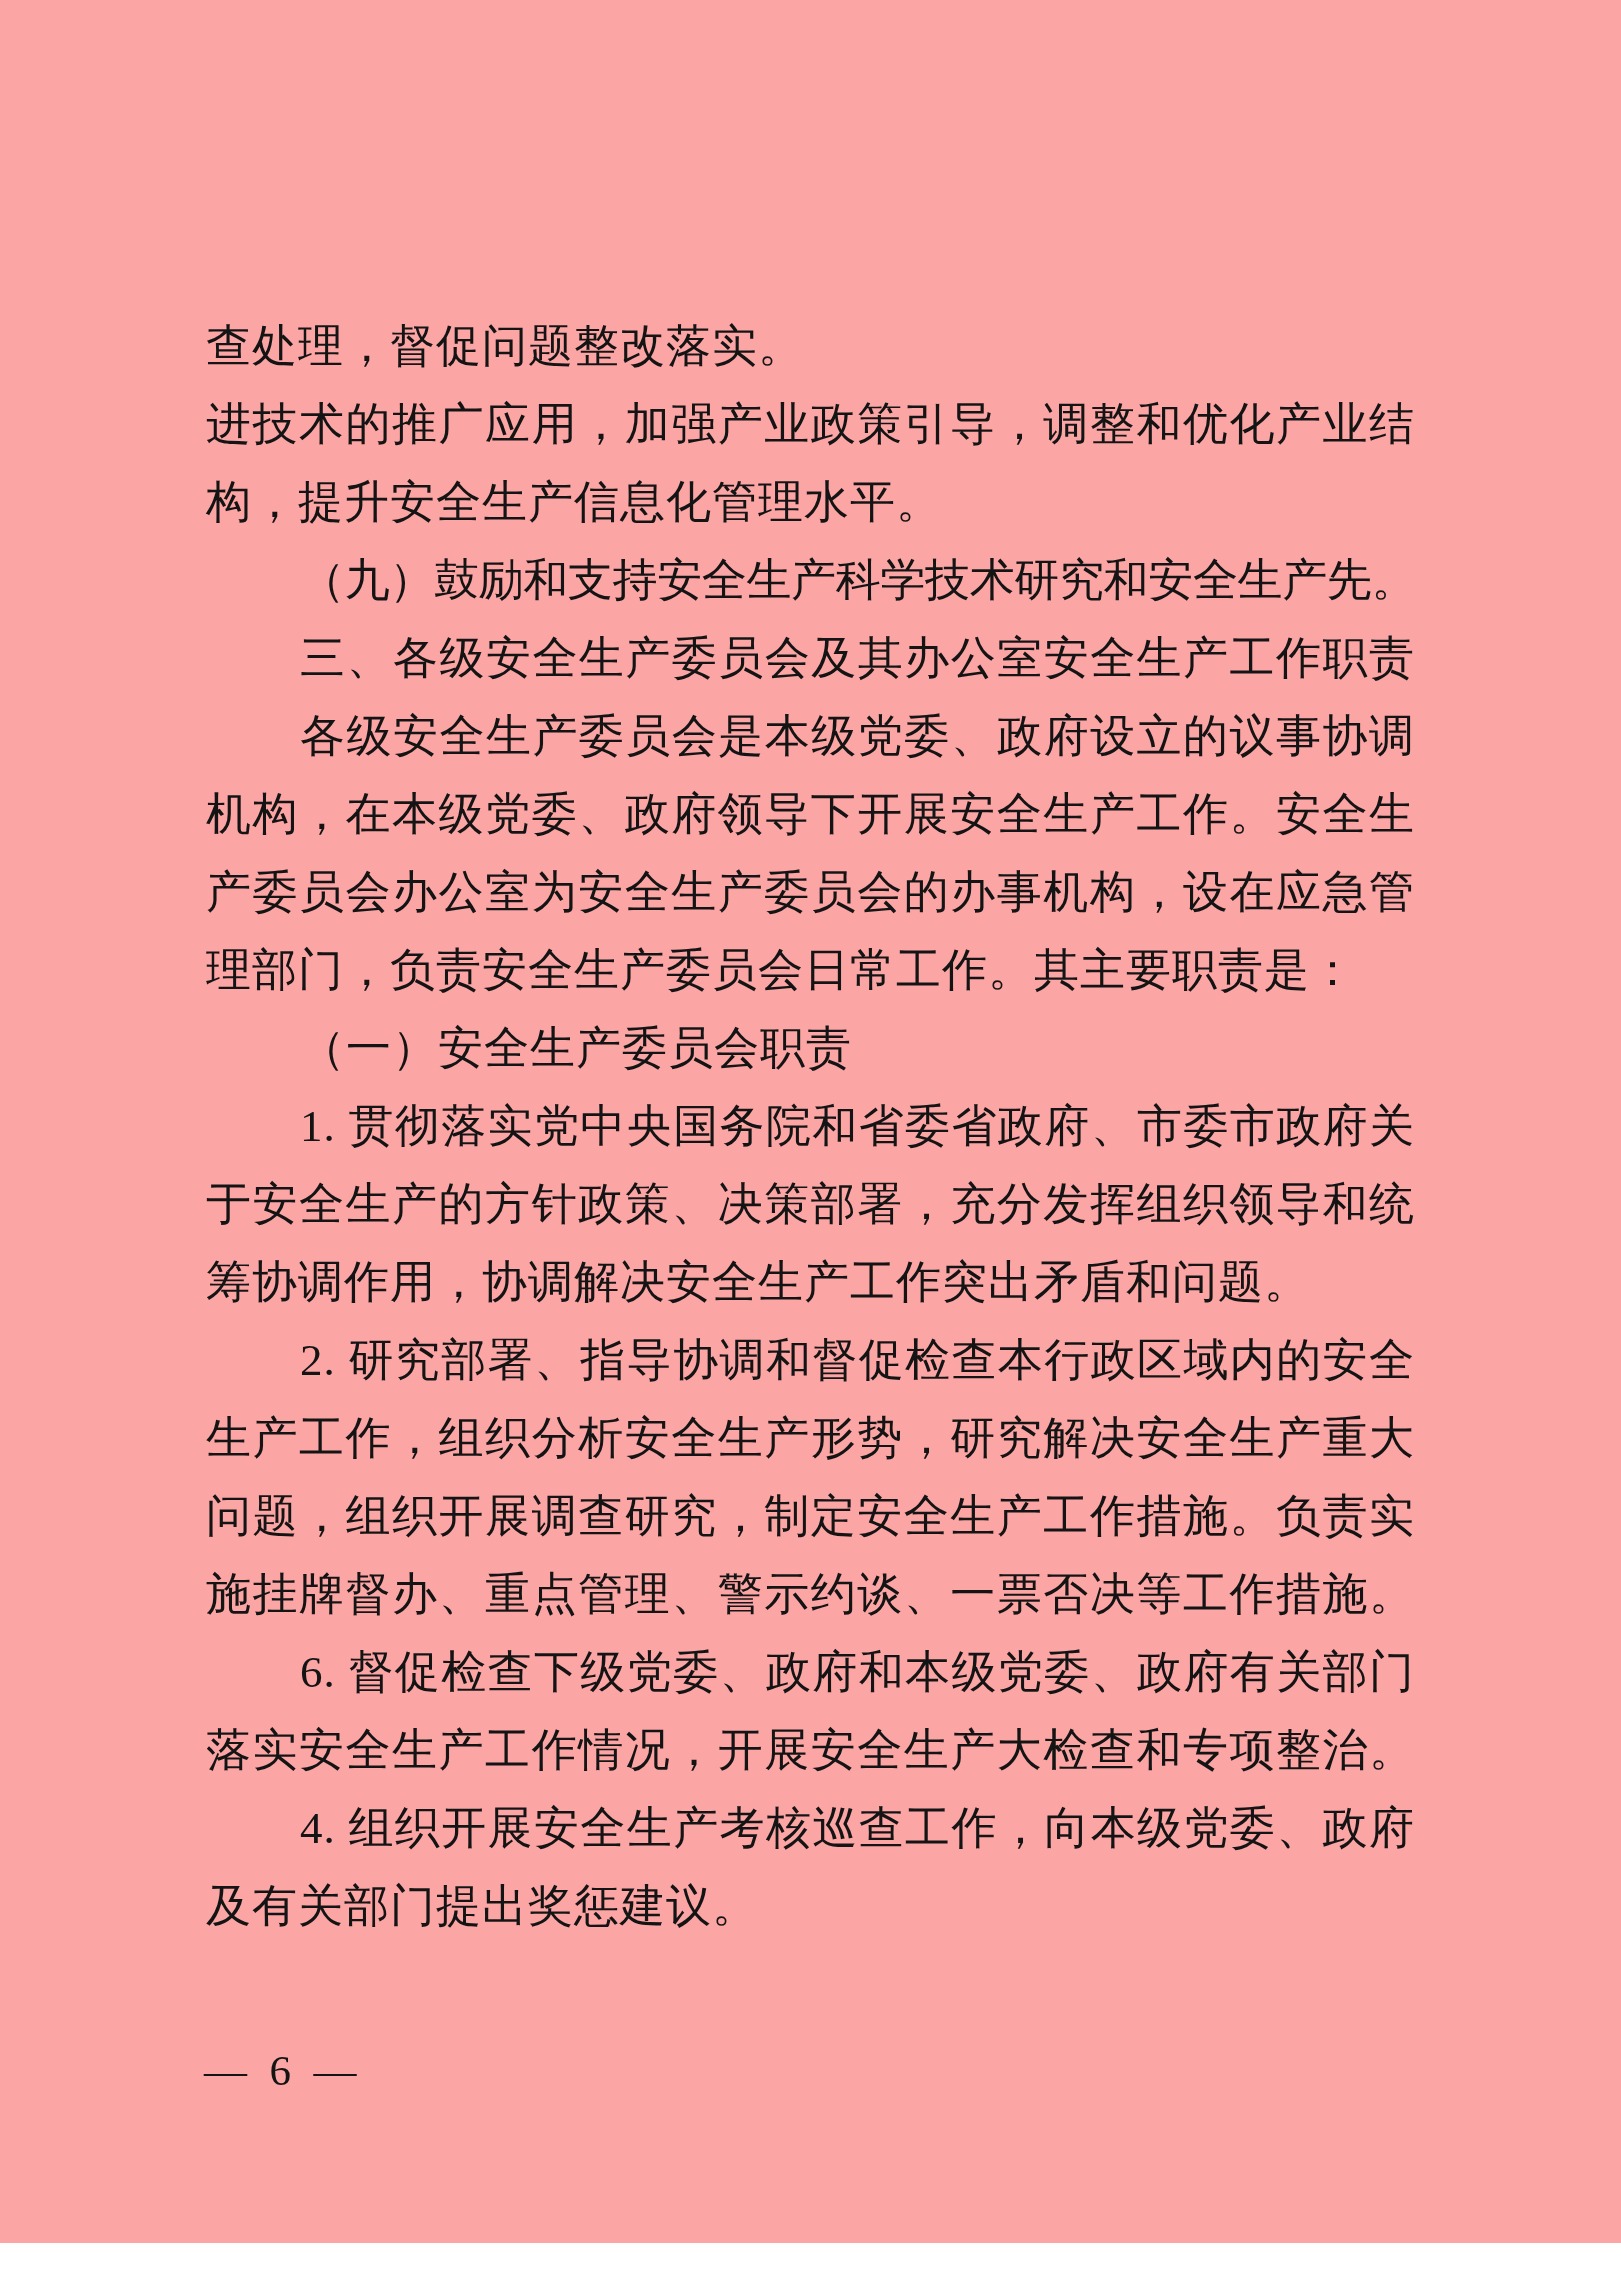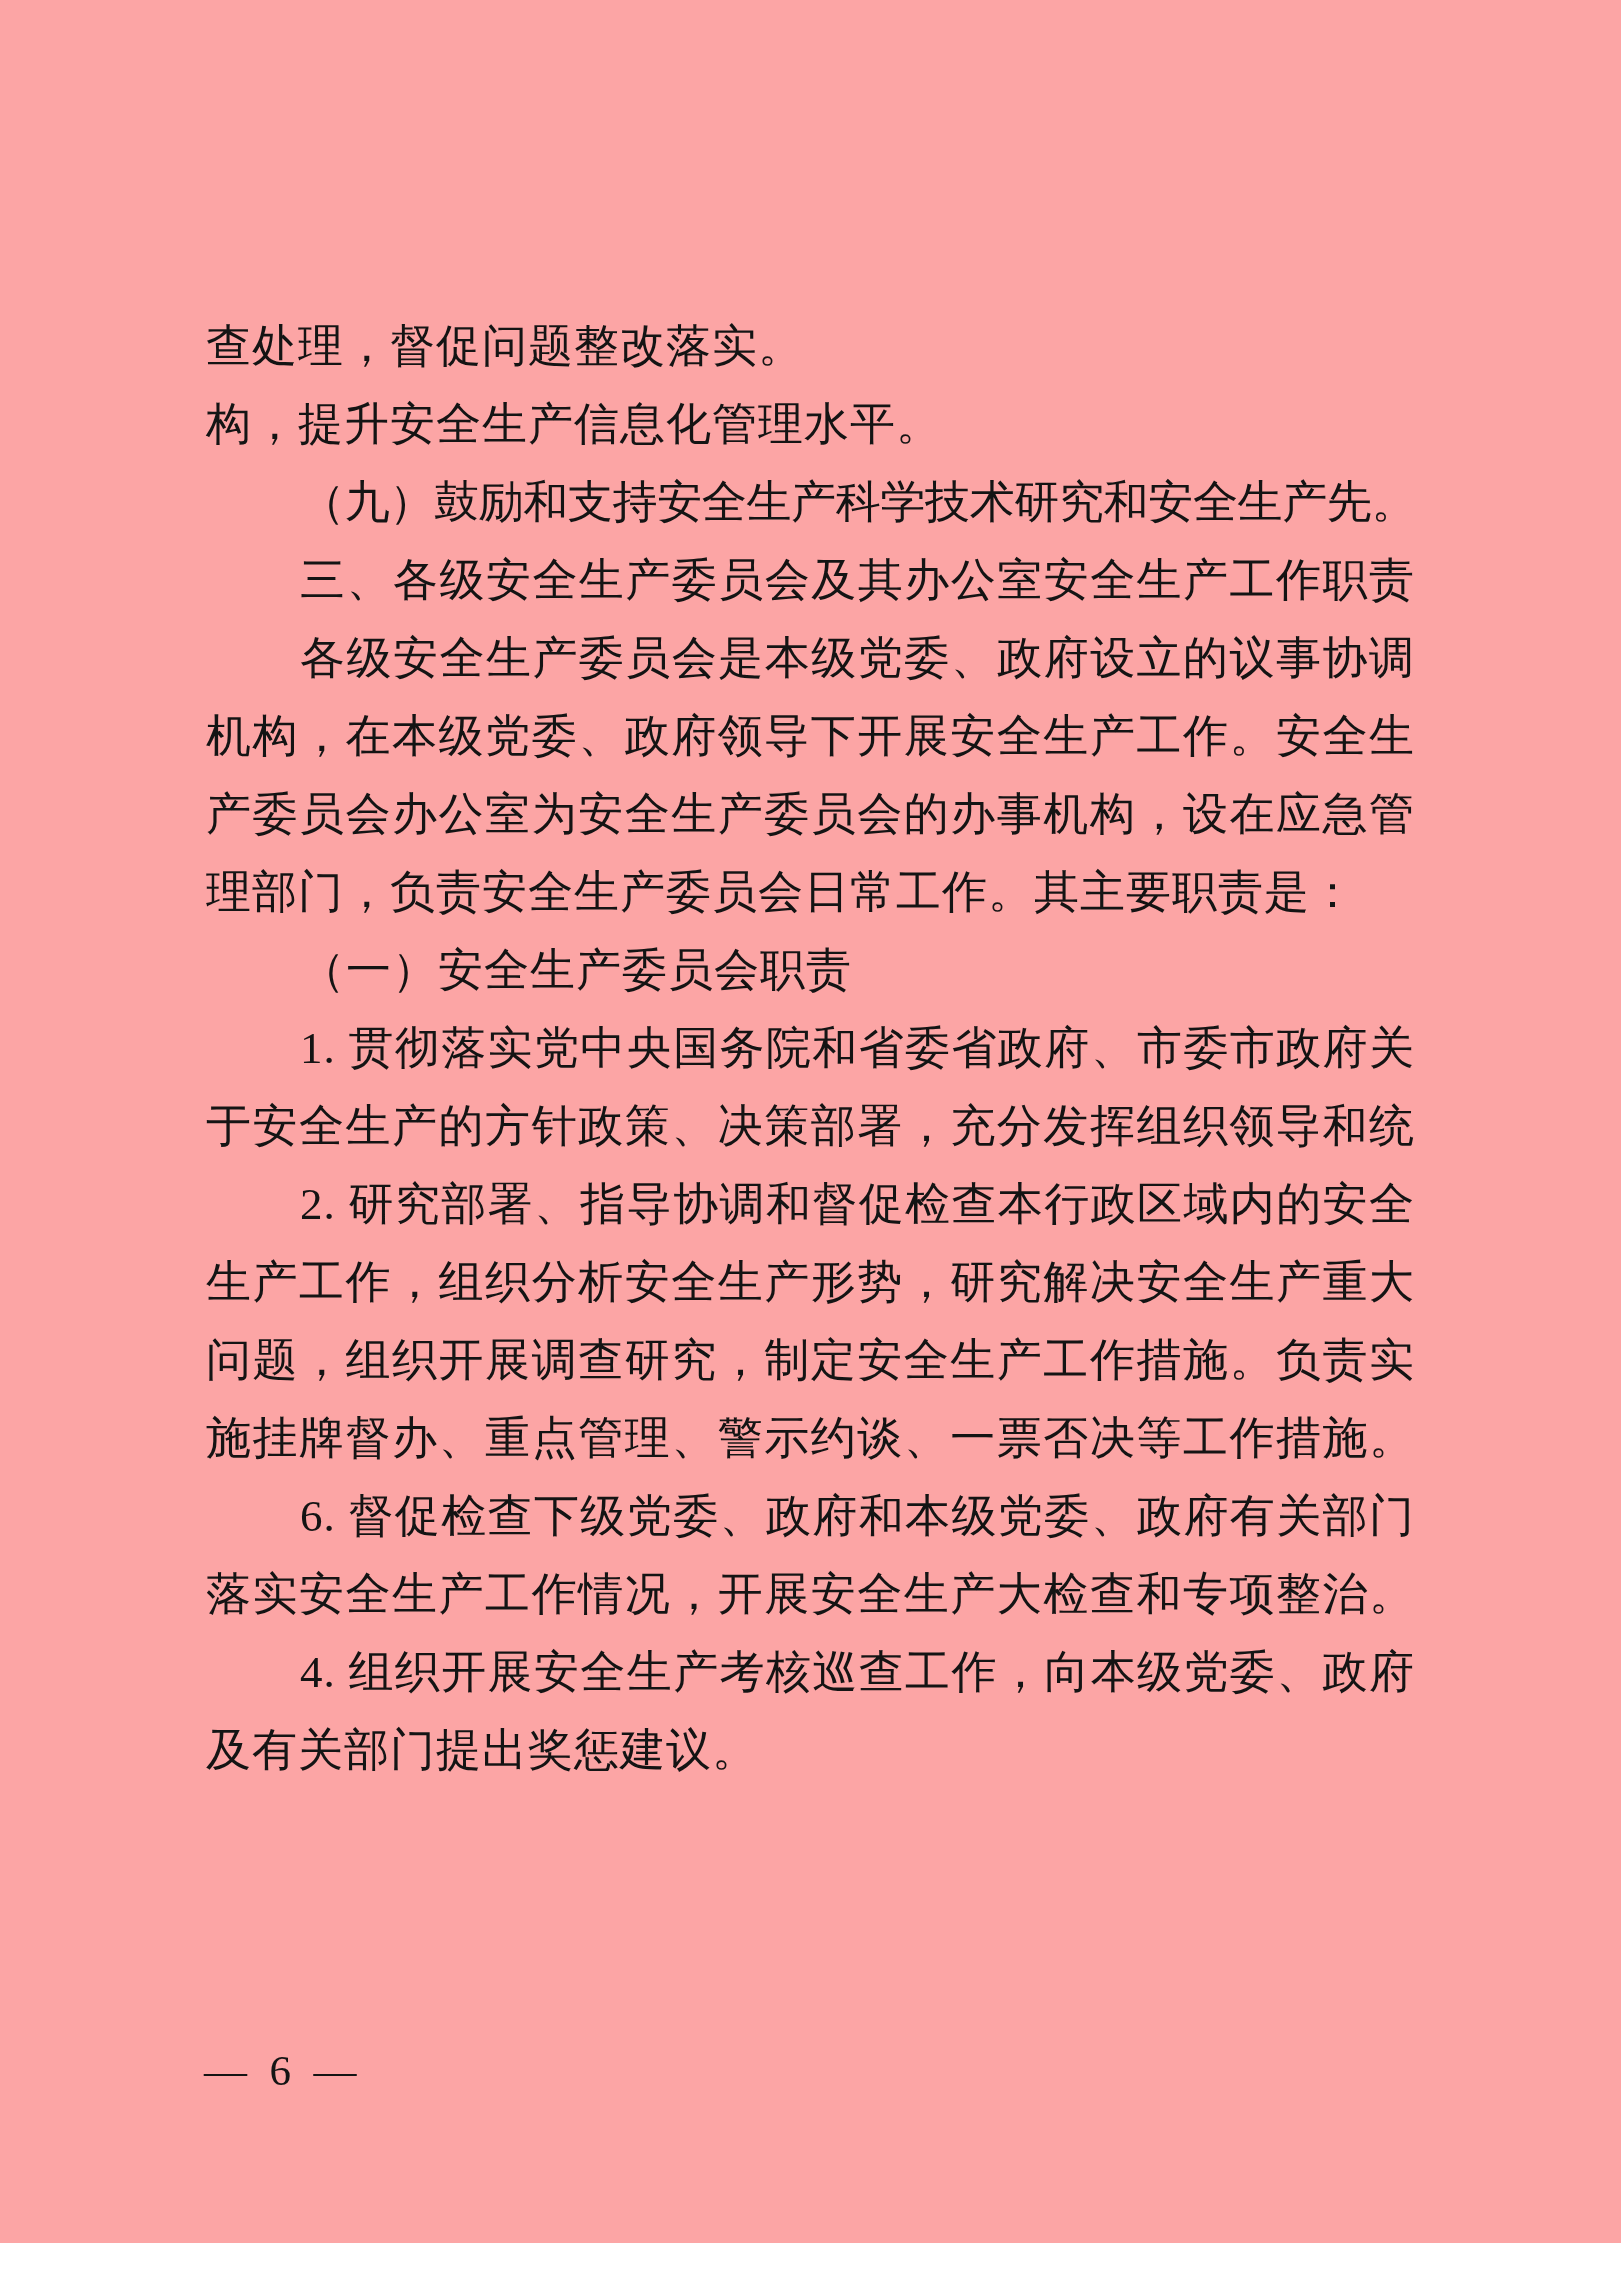--- a/index.html
+++ b/index.html
@@ -57,30 +57,32 @@
     letter-spacing: 5.9px;
     color: #141414;
   }
 </style>
 </head>
 <body>
 
 <div class="page">
   <div class="text-block" id="text-block">
       <div class="line">查处理，督促问题整改落实。</div>
+      <div class="line justify">进技术的推广应用，加强产业政策引导，调整和优化产业结</div>
       <div class="line">构，提升安全生产信息化管理水平。</div>
       <div class="line indent justify tight">（九）鼓励和支持安全生产科学技术研究和安全生产先。</div>
       <div class="line indent justify bold sans">三、各级安全生产委员会及其办公室安全生产工作职责</div>
       <div class="line indent justify">各级安全生产委员会是本级党委、政府设立的议事协调</div>
       <div class="line justify">机构，在本级党委、政府领导下开展安全生产工作。安全生</div>
       <div class="line justify">产委员会办公室为安全生产委员会的办事机构，设在应急管</div>
       <div class="line">理部门，负责安全生产委员会日常工作。其主要职责是：</div>
       <div class="line indent bold">（一）安全生产委员会职责</div>
       <div class="line indent justify">1. 贯彻落实党中央国务院和省委省政府、市委市政府关</div>
       <div class="line justify">于安全生产的方针政策、决策部署，充分发挥组织领导和统</div>
+      <div class="line">筹协调作用，协调解决安全生产工作突出矛盾和问题。</div>
       <div class="line indent justify">2. 研究部署、指导协调和督促检查本行政区域内的安全</div>
       <div class="line justify">生产工作，组织分析安全生产形势，研究解决安全生产重大</div>
       <div class="line justify">问题，组织开展调查研究，制定安全生产工作措施。负责实</div>
       <div class="line justify">施挂牌督办、重点管理、警示约谈、一票否决等工作措施。</div>
       <div class="line indent justify">6. 督促检查下级党委、政府和本级党委、政府有关部门</div>
       <div class="line justify">落实安全生产工作情况，开展安全生产大检查和专项整治。</div>
       <div class="line indent justify">4. 组织开展安全生产考核巡查工作，向本级党委、政府</div>
       <div class="line">及有关部门提出奖惩建议。</div>
     </div>
   <div class="page-number">— 6 —</div>

